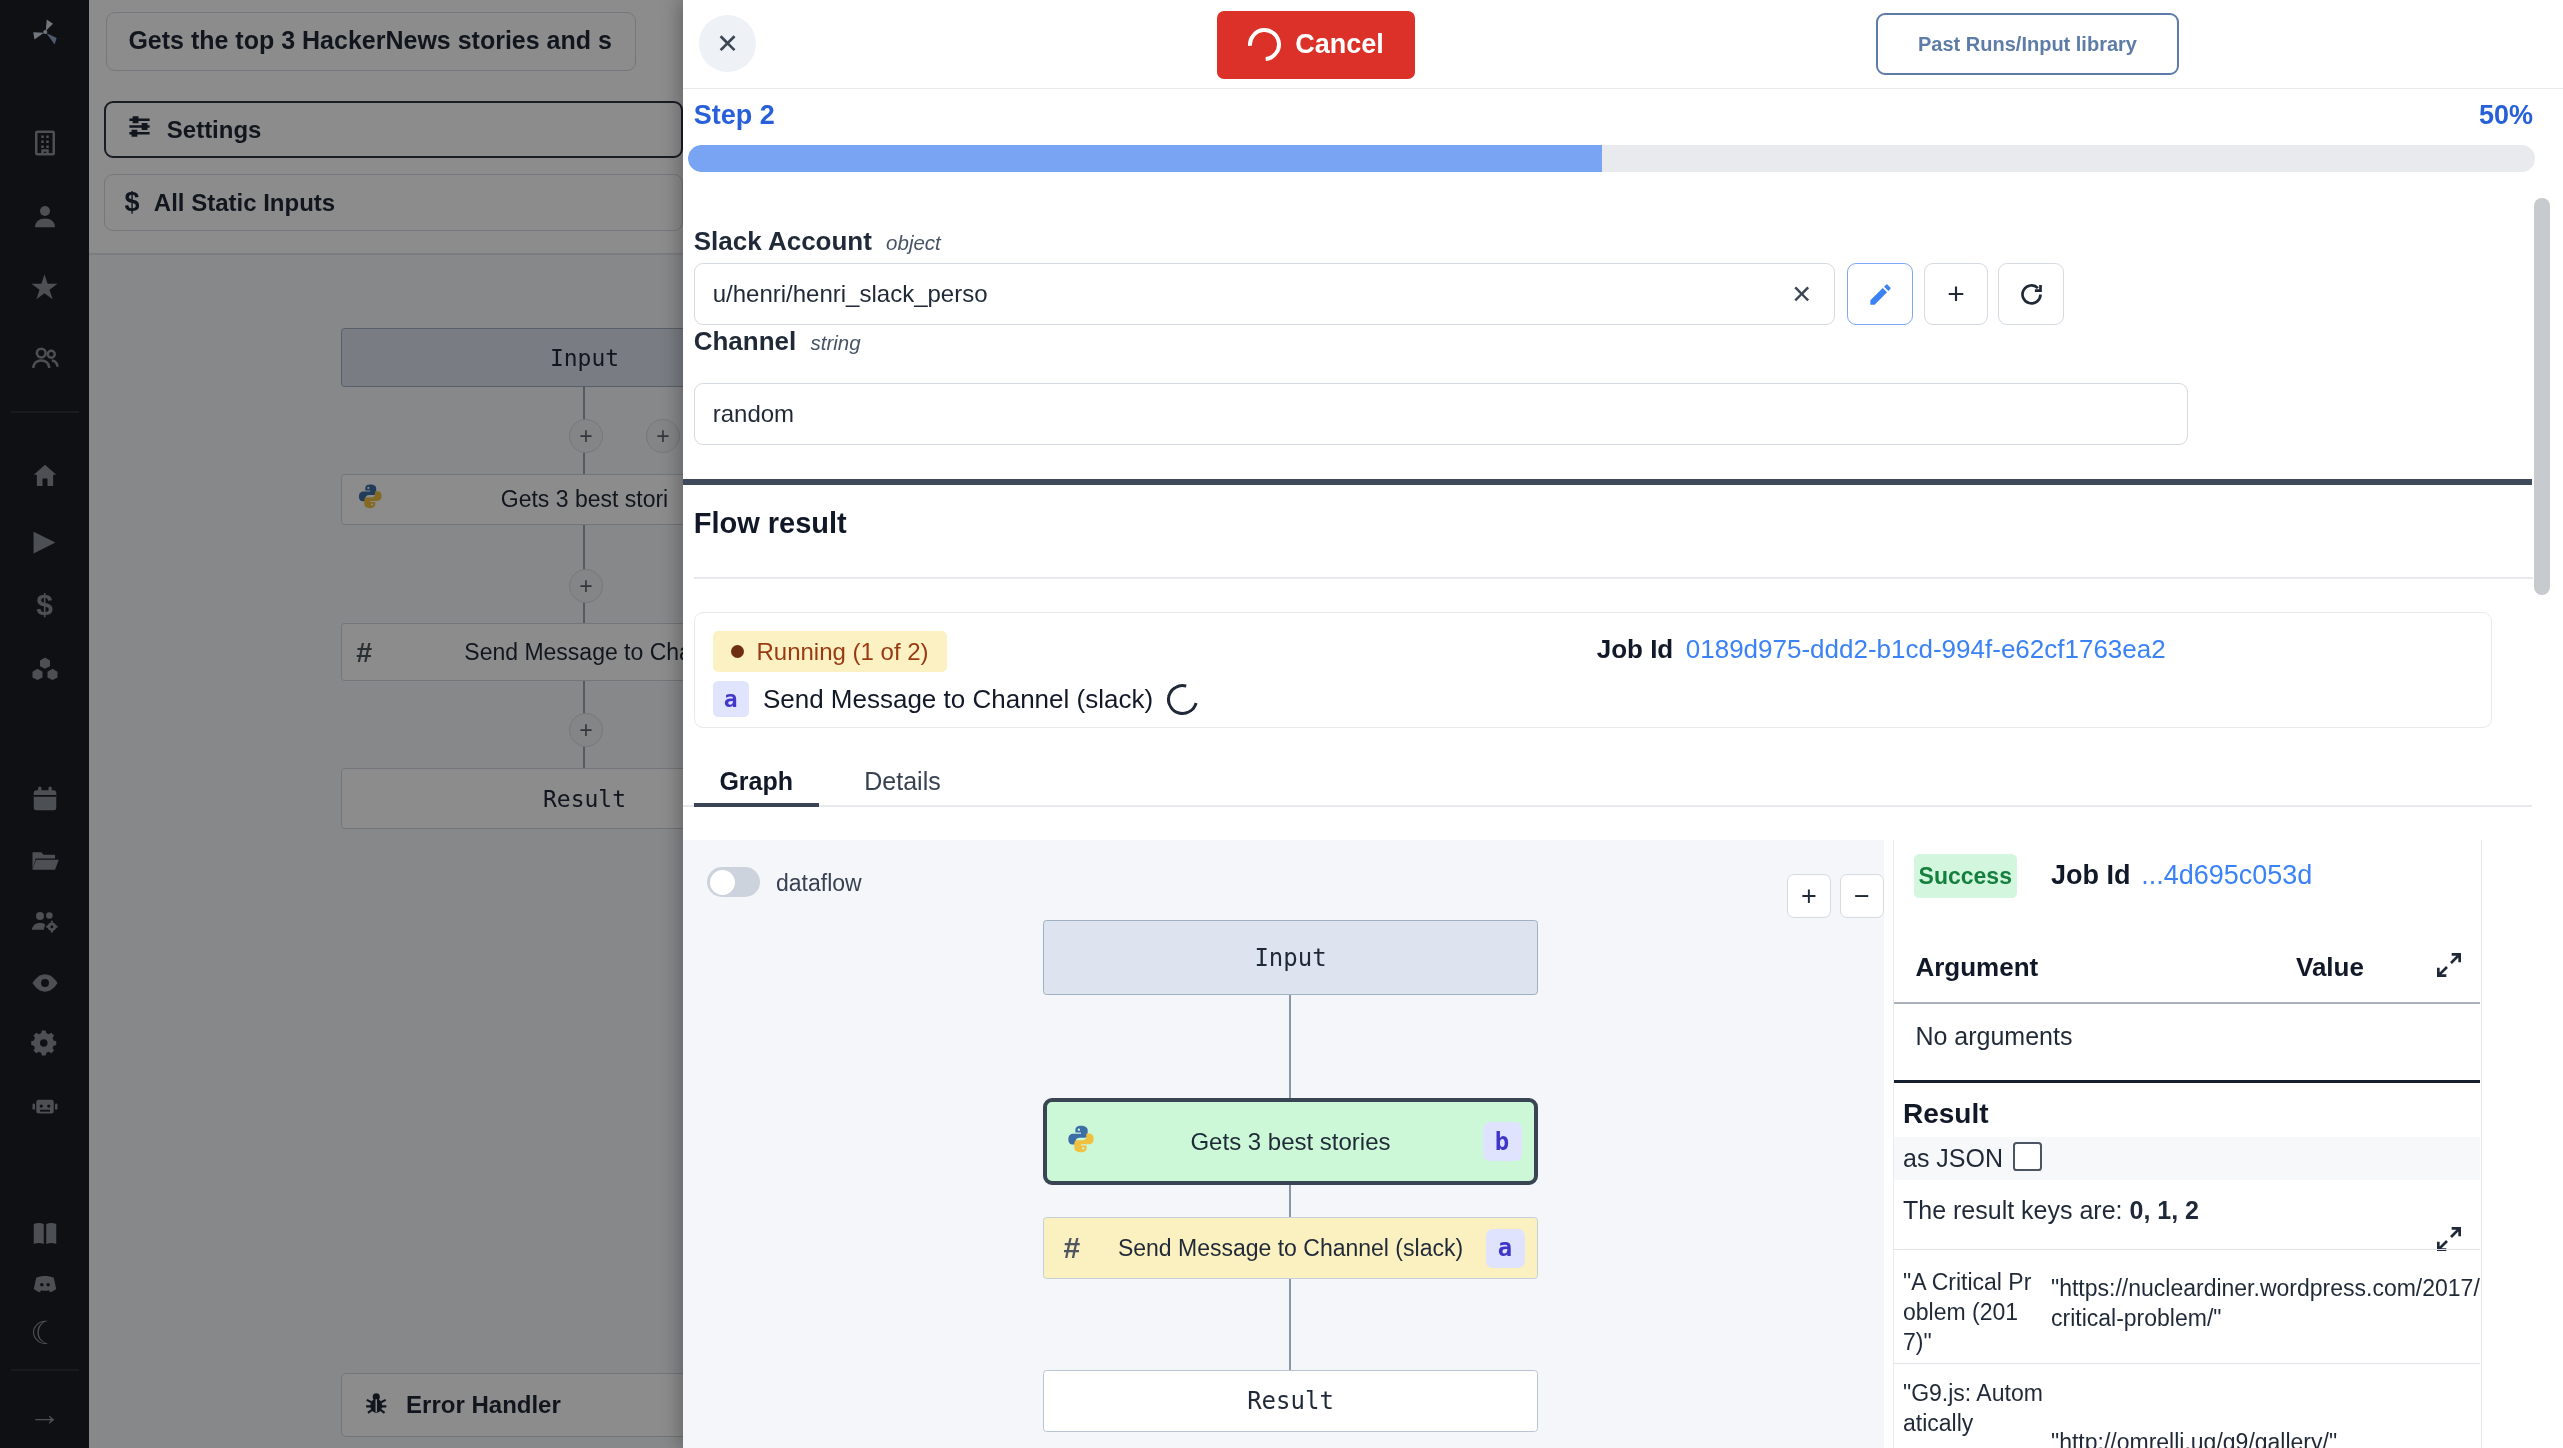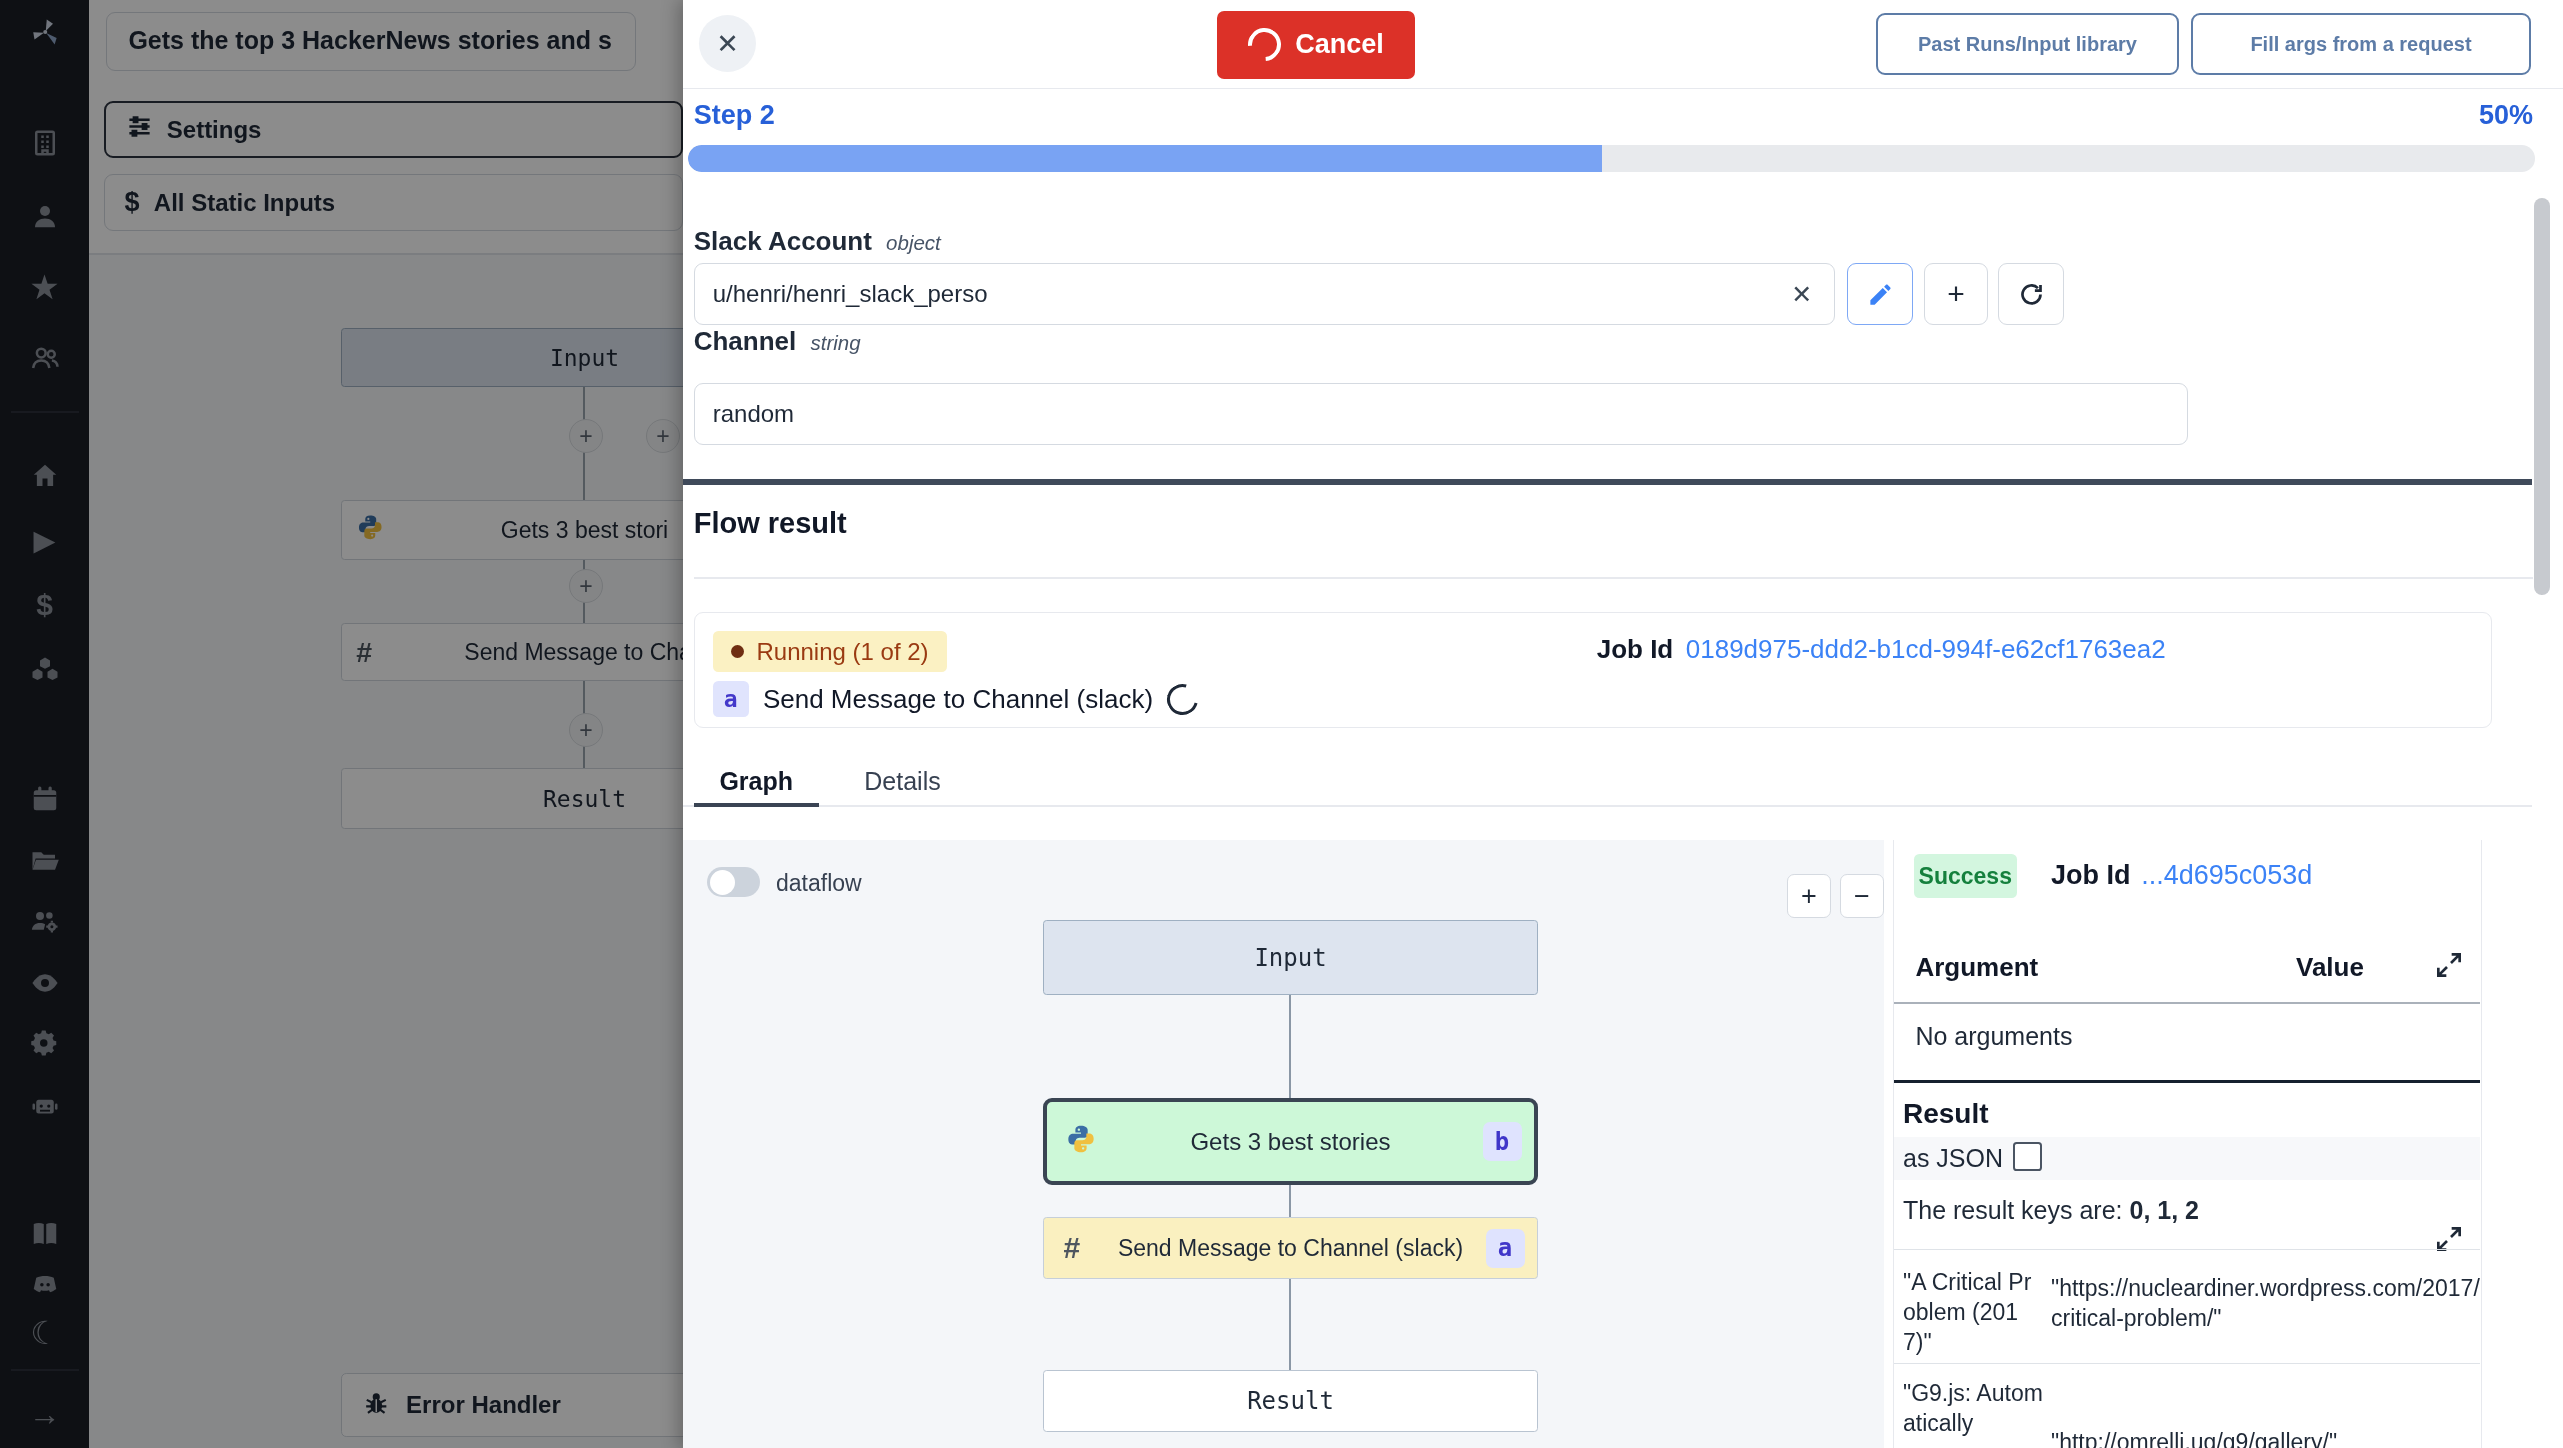--- a/index.html
+++ b/index.html
@@ -123,21 +123,21 @@
         <span>Input</span>
       </div>
 
       <div class="pluscirc" style="left:480px;top:419px;">
           <span>+</span>
         </div>
       <div class="pluscirc" style="left:557px;top:419px;">
           <span>+</span>
         </div>
 
-      <div class="bgnode" style="top:500px;height:60px;">
+      <div class="bgnode" style="top:474px;height:51px;">
         <span class="nodeicon">
           <svg width="28.5" height="28.5" viewBox="0 0 24 24">
               <path fill="#3b6ea5" d="M12 2c-3 0-4.2 1.3-4.2 3v2.2H12v.9H6.2c-2 0-3.7 1.2-3.7 4.1s1.5 4 3.5 4h2v-2.6c0-1.9 1.6-2.6 3-2.6h4c1.4 0 2-1 2-2.5V5c0-1.7-2-3-5-3zm-1.6 2.1a.9.9 0 1 1 0 1.8.9.9 0 0 1 0-1.8z"></path>
               <path fill="#f0c040" d="M12 22c3 0 4.2-1.3 4.2-3v-2.2H12v-.9h5.8c2 0 3.7-1.2 3.7-4.1s-1.5-4-3.5-4h-2v2.6c0 1.9-1.6 2.6-3 2.6H9c-1.4 0-2 1-2 2.5V19c0 1.7 2 3 5 3zm1.6-2.1a.9.9 0 1 1 0-1.8.9.9 0 0 1 0 1.8z"></path>
             </svg>
         </span>
         <span>Gets 3 best stori</span>
       </div>
 
       <div class="pluscirc" style="left:480px;top:569px;">
@@ -297,23 +297,20 @@
       <div class="closebtn">
           <span>✕</span>
         </div>
       <div class="cancelbtn">
         <span class="spin"></span>
         <span>Cancel</span>
       </div>
       <div class="hdrbtn" style="left:1193px;width:303px;">
           <span>Past Runs/Input library</span>
         </div>
-      <div class="hdrbtn" style="left:1508px;width:340px;">
-          <span>Fill args from a request</span>
-        </div>
     </div>
 
     <div class="steplbl">Step 2</div>
     <div class="steppct">50%</div>
     <div class="progress">
         <div class="progfill" id="progfill" style="width: 49.5%;"></div>
       </div>
 
     <div class="scrollthumb"></div>
 

